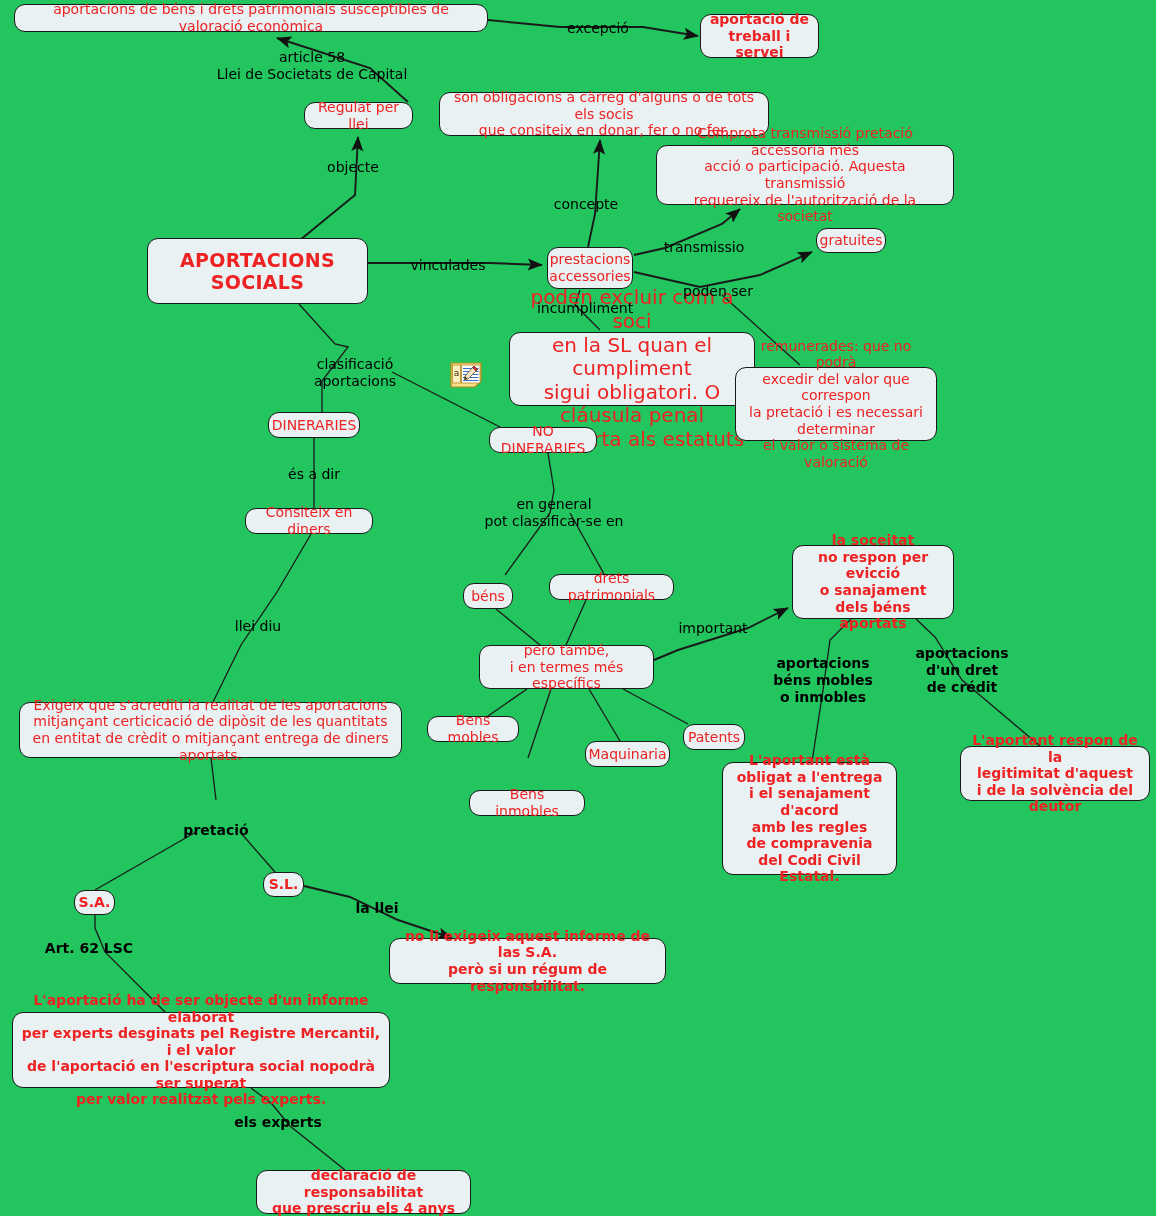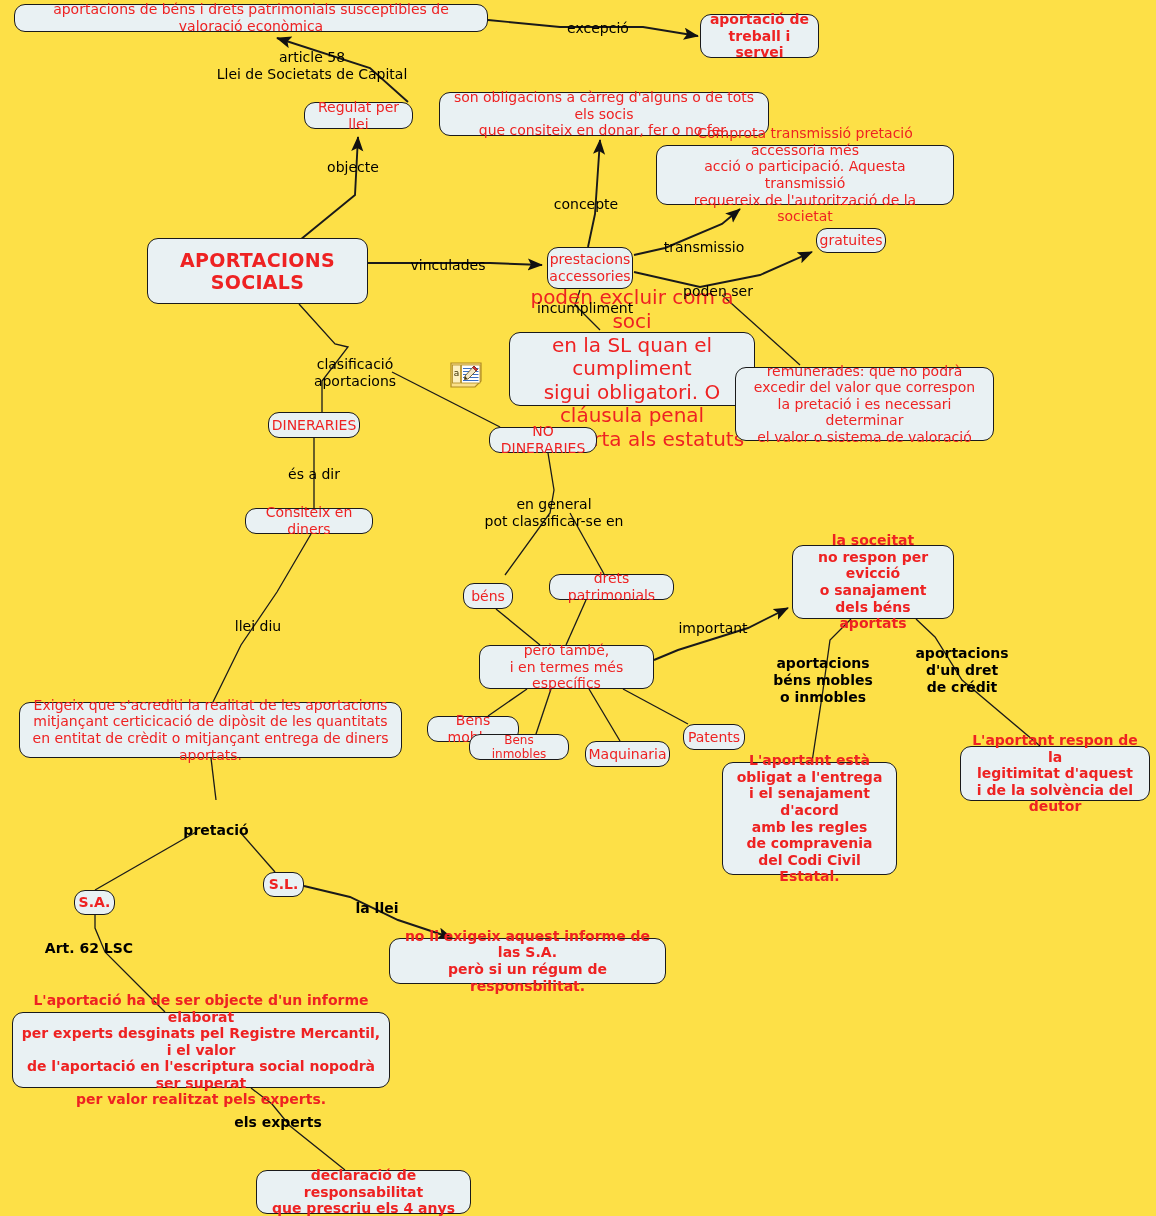--- a/index.html
+++ b/index.html
@@ -4,21 +4,21 @@
 <style>
   html, body {
     margin: 0;
     padding: 0;
     background: #ffffff;
   }
   #canvas {
     position: relative;
     width: 1156px;
     height: 1216px;
-    background: #fde047;
+    background: #22c55e;
     font-family: "DejaVu Sans", sans-serif;
     overflow: hidden;
     text-decoration: underline;
   }
   #edges {
     position: absolute;
     left: 0;
     top: 0;
     width: 1156px;
     height: 1216px;
@@ -114,42 +114,42 @@
 requereix de l'autorització de la societat</div>
       <div class="node big" style="left: 147px; top: 238px; width: 221px; height: 66px;">APORTACIONS
 SOCIALS</div>
       <div class="node" style="left: 547px; top: 247px; width: 86px; height: 42px; font-size: 14px;">prestacions
 accessories</div>
       <div class="node" style="left: 816px; top: 228px; width: 70px; height: 25px; font-size: 14px;">gratuites</div>
       <div class="node" style="left: 509px; top: 332px; width: 246px; height: 74px; font-size: 20px;">poden excluir com a soci
 en la SL quan el cumpliment
 sigui obligatori. O cláusula penal
 establerta als estatuts</div>
-      <div class="node" style="left: 735px; top: 367px; width: 259px; height: 74px; font-size: 14px;">remunerades: que no podrà
+      <div class="node" style="left: 735px; top: 367px; width: 202px; height: 74px; font-size: 14px;">remunerades: que no podrà
 excedir del valor que correspon
 la pretació i es necessari determinar
 el valor o sistema de valoració</div>
       <div class="node" style="left: 268px; top: 412px; width: 92px; height: 26px; font-size: 14px;">DINERARIES</div>
       <div class="node" style="left: 489px; top: 427px; width: 108px; height: 26px; font-size: 14px;">NO DINERARIES</div>
       <div class="node" style="left: 245px; top: 508px; width: 128px; height: 26px; font-size: 14px;">Consiteix en diners</div>
       <div class="node bold" style="left: 792px; top: 545px; width: 162px; height: 74px; font-size: 14px;">la soceitat
 no respon per evicció
 o sanajament
 dels béns aportats</div>
       <div class="node" style="left: 463px; top: 583px; width: 50px; height: 26px; font-size: 14px; text-align: right;">béns</div>
       <div class="node" style="left: 549px; top: 574px; width: 125px; height: 26px; font-size: 14px;">drets patrimonials</div>
       <div class="node" style="left: 479px; top: 645px; width: 175px; height: 44px; font-size: 14px;">però també,
 i en termes més específics</div>
       <div class="node" style="left: 19px; top: 702px; width: 383px; height: 56px; font-size: 14px;">Exigeix que s'acrediti la realitat de les aportacions
 mitjançant certicicació de dipòsit de les quantitats
 en entitat de crèdit o mitjançant entrega de diners aportats.</div>
       <div class="node" style="left: 427px; top: 716px; width: 92px; height: 26px; font-size: 14px;">Bens mobles</div>
       <div class="node" style="left: 683px; top: 724px; width: 62px; height: 26px; font-size: 14px;">Patents</div>
       <div class="node" style="left: 585px; top: 741px; width: 85px; height: 26px; font-size: 14px;">Maquinaria</div>
-      <div class="node" style="left: 469px; top: 734px; width: 100px; height: 26px; font-size: 12px;">Bens inmobles</div>
+      <div class="node" style="left: 469px; top: 790px; width: 116px; height: 26px; font-size: 14px;">Bens inmobles</div>
       <div class="node bold" style="left: 960px; top: 746px; width: 190px; height: 55px; font-size: 14px;">L'aportant respon de la
 legitimitat d'aquest
 i de la solvència del deutor</div>
       <div class="node bold" style="left: 722px; top: 762px; width: 175px; height: 113px; font-size: 14px;">L'aportant està
 obligat a l'entrega
 i el senajament d'acord
 amb les regles
 de compravenia
 del Codi Civil Estatal.</div>
       <div class="node bold" style="left: 74px; top: 890px; width: 41px; height: 25px; font-size: 14px;">S.A.</div>

